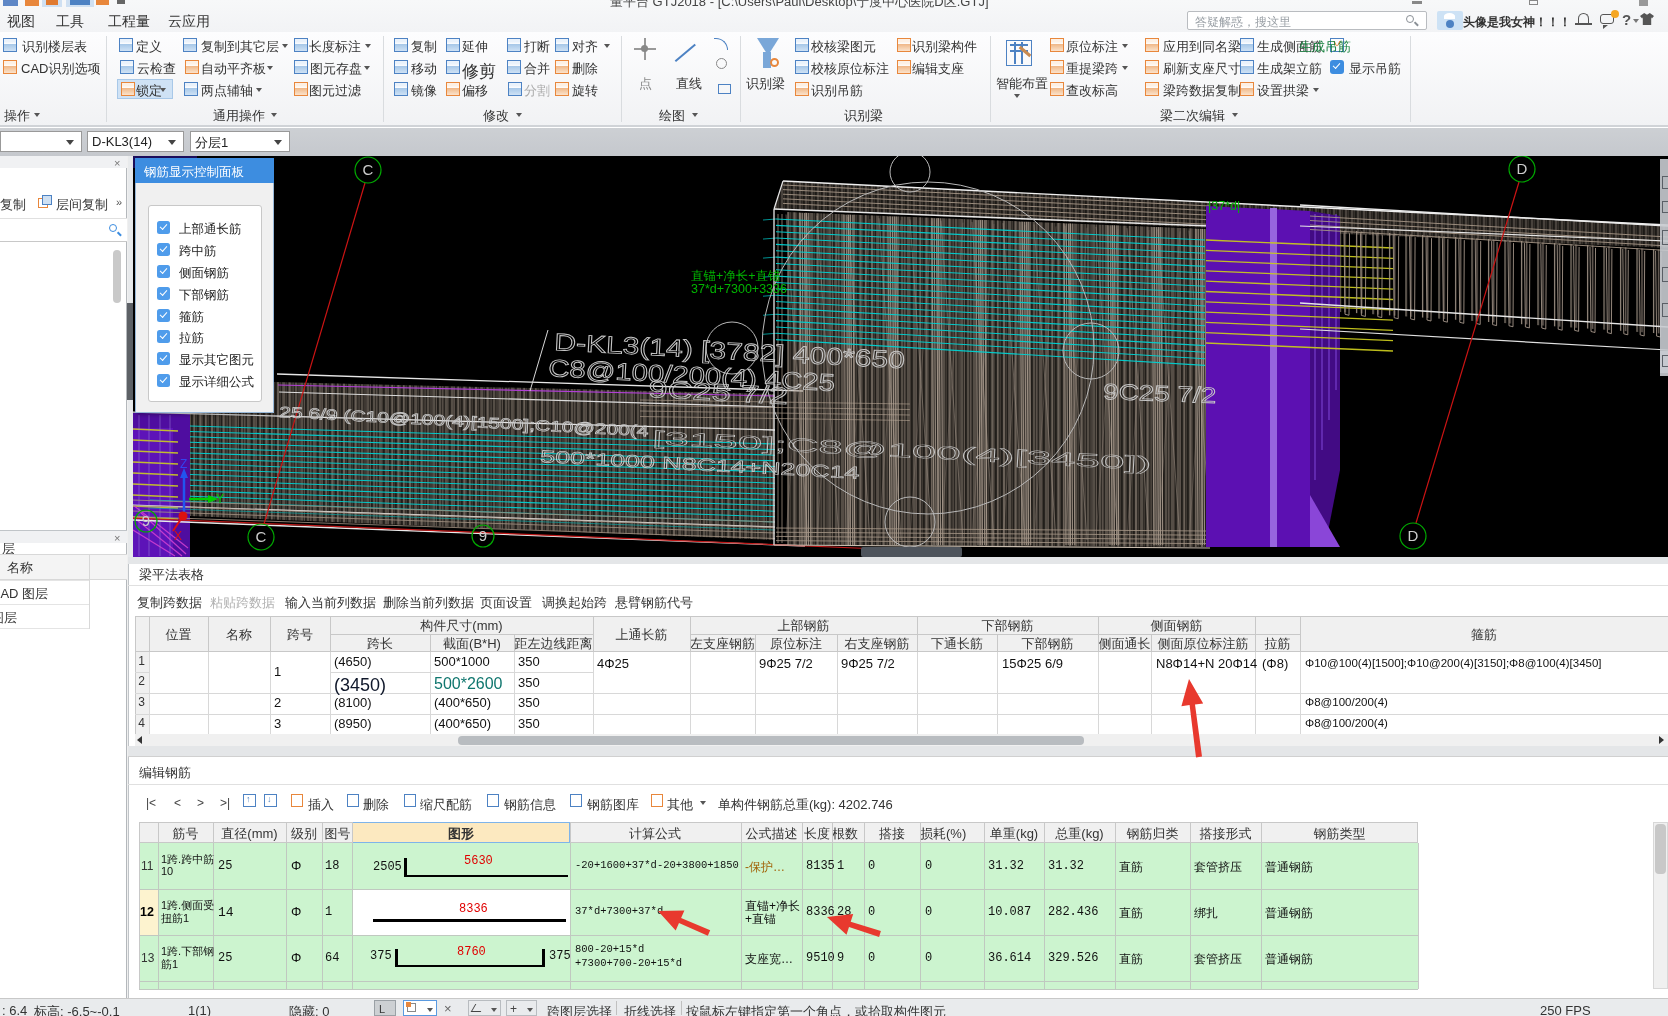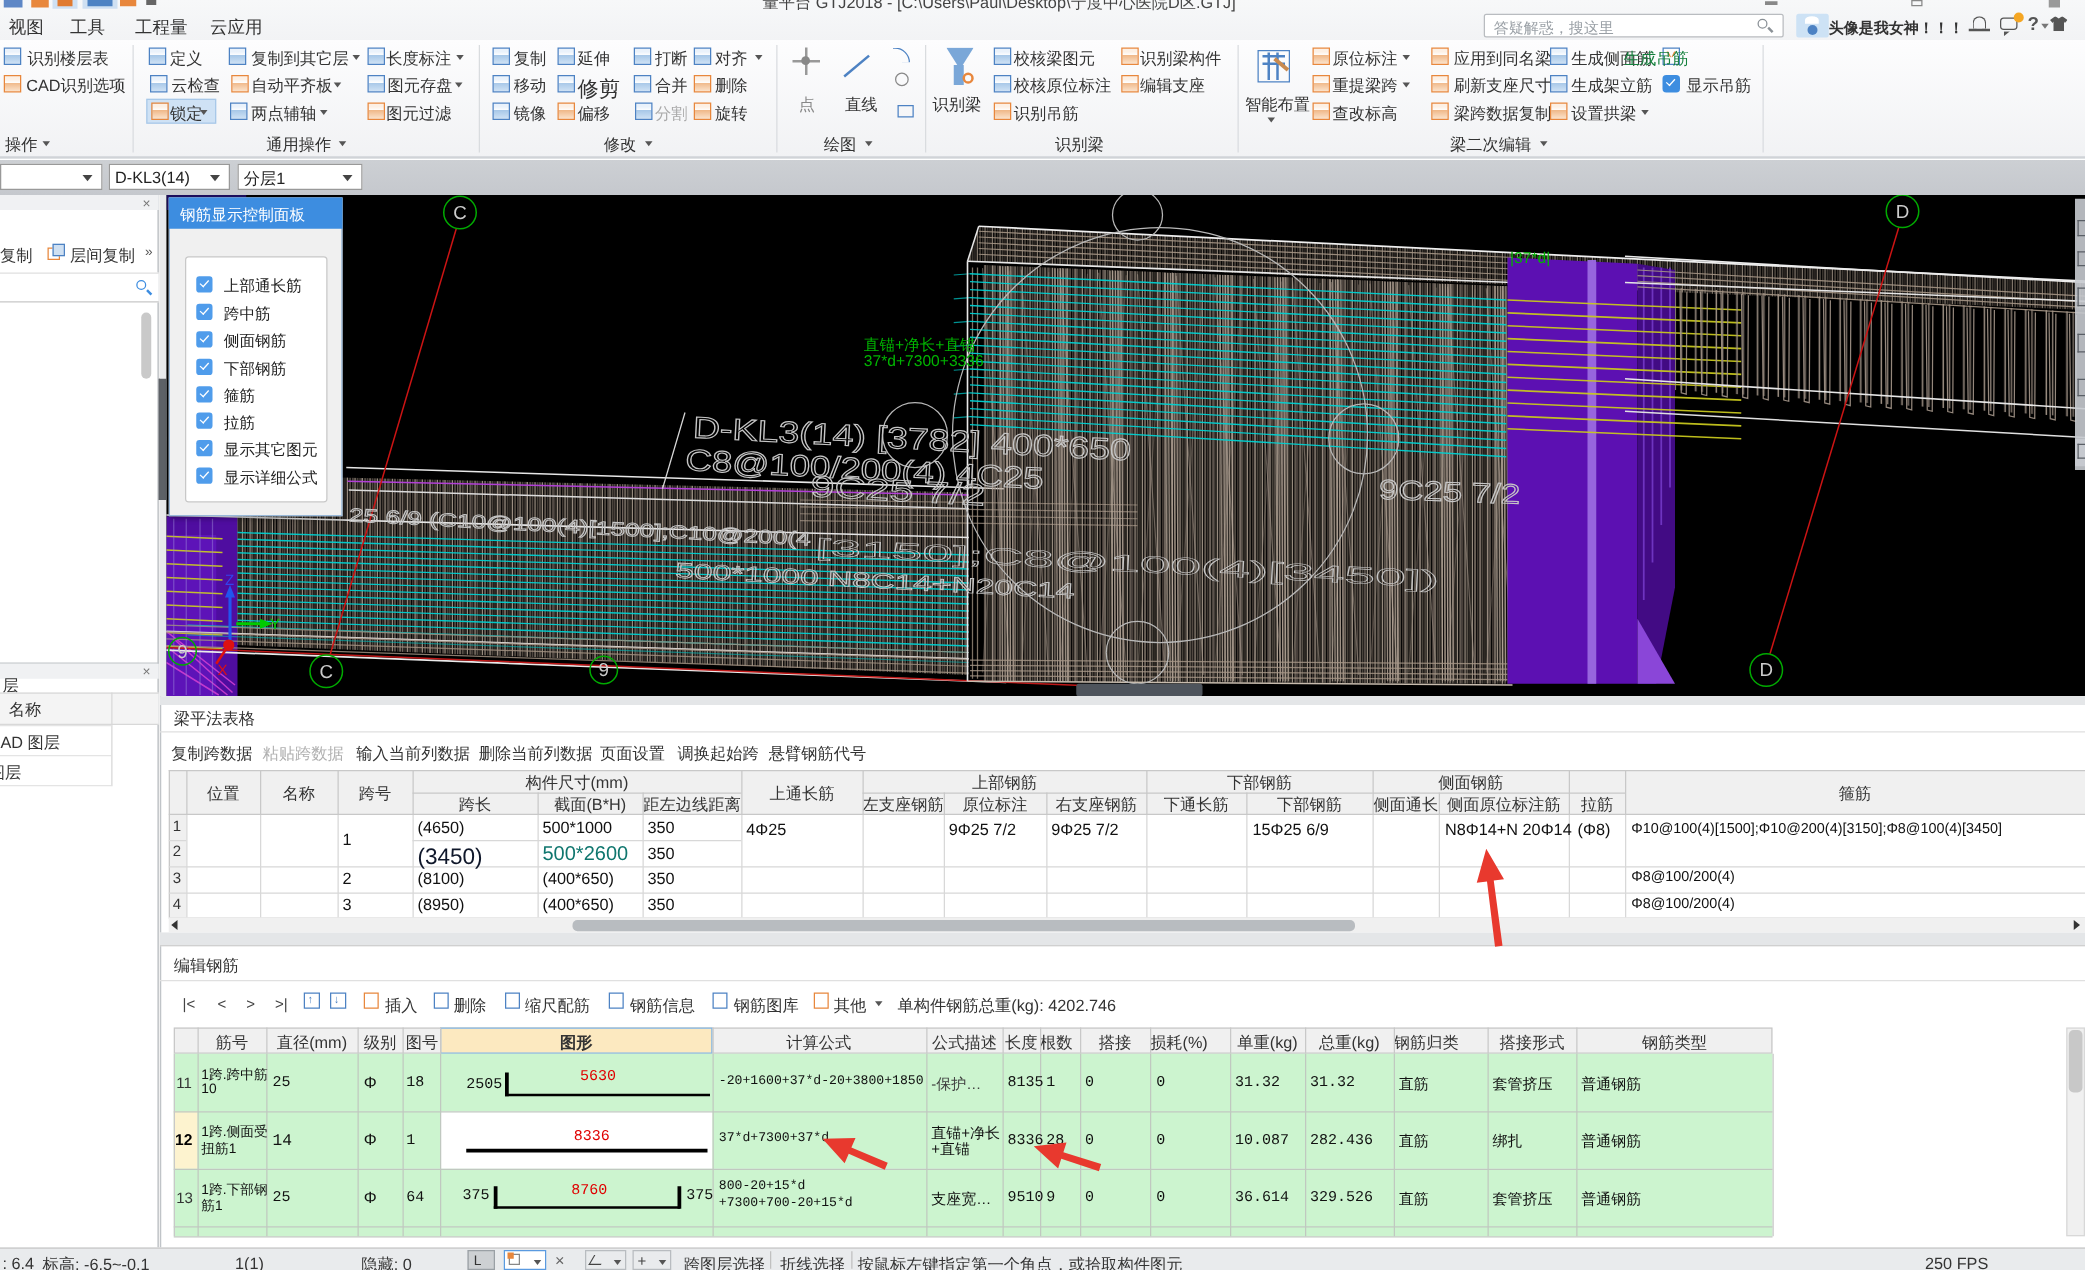--- a/index.html
+++ b/index.html
@@ -668,21 +668,21 @@
 <div class="cell" style="left:322px;top:825px;width:31px;text-align:center;font-size:13px;color:#333">图号</div>
 <div class="cell" style="left:352px;top:825px;width:218px;text-align:center;font-size:13px;color:#333">图形</div>
 <div class="cell" style="left:570px;top:825px;width:170px;text-align:center;font-size:13px;color:#333">计算公式</div>
 <div class="cell" style="left:741px;top:825px;width:61px;text-align:center;font-size:13px;color:#333">公式描述</div>
 <div class="cell" style="left:802px;top:825px;width:30px;text-align:center;font-size:13px;color:#333">长度</div>
 <div class="cell" style="left:832px;top:825px;width:32px;font-size:13px;color:#333">根数</div>
 <div class="cell" style="left:864px;top:825px;width:56px;text-align:center;font-size:13px;color:#333">搭接</div>
 <div class="cell" style="left:920px;top:825px;width:64px;font-size:13px;color:#333">损耗(%)</div>
 <div class="cell" style="left:984px;top:825px;width:60px;text-align:center;font-size:13px;color:#333">单重(kg)</div>
 <div class="cell" style="left:1044px;top:825px;width:71px;text-align:center;font-size:13px;color:#333">总重(kg)</div>
-<div class="cell" style="left:1115px;top:825px;width:75px;text-align:left;font-size:13px;color:#333">钢筋归类</div>
+<div class="cell" style="left:1115px;top:825px;width:75px;text-align:center;font-size:13px;color:#333">钢筋归类</div>
 <div class="cell" style="left:1190px;top:825px;width:71px;text-align:center;font-size:13px;color:#333">搭接形式</div>
 <div class="cell" style="left:1261px;top:825px;width:157px;text-align:center;font-size:13px;color:#333">钢筋类型</div>
 <div class="a" style="left:352px;top:822px;width:218px;height:21px;background:#fce9c0;border:1px solid #7eb4ea"></div>
 <div class="cell" style="left:352px;top:825px;width:218px;text-align:center;font-size:13px;color:#333;font-weight:bold">图形</div>
 <div class="vl" style="left:158px;top:822px;height:21px;background:#c8c8c8"></div>
 <div class="vl" style="left:213px;top:822px;height:21px;background:#c8c8c8"></div>
 <div class="vl" style="left:286px;top:822px;height:21px;background:#c8c8c8"></div>
 <div class="vl" style="left:322px;top:822px;height:21px;background:#c8c8c8"></div>
 <div class="vl" style="left:352px;top:822px;height:21px;background:#c8c8c8"></div>
 <div class="vl" style="left:570px;top:822px;height:21px;background:#c8c8c8"></div>
@@ -730,21 +730,21 @@
 <div class="tx" style="left:161px;top:852px;font-size:11px;color:#111">1跨.跨中筋</div>
 <div class="tx" style="left:161px;top:865px;font-size:11px;color:#111">10</div>
 <div class="tx mono" style="left:218px;top:859px;font-size:12px;color:#111">25</div>
 <div class="tx" style="left:291px;top:858px;font-size:13px;color:#111">Φ</div>
 <div class="tx mono" style="left:325px;top:859px;font-size:12px;color:#111">18</div>
 <div class="a" style="left:404px;top:858px;width:2.5px;height:19px;background:#000"></div>
 <div class="a" style="left:404px;top:874.5px;width:164px;height:2.5px;background:#000"></div>
 <div class="tx mono" style="left:373px;top:860px;font-size:12px;color:#111">2505</div>
 <div class="tx mono" style="left:464px;top:854px;font-size:12px;color:#e00000">5630</div>
 <div class="tx mono" style="left:575px;top:859px;font-size:10.5px;color:#111">-20+1600+37*d-20+3800+1850</div>
-<div class="tx" style="left:745px;top:859px;font-size:12px;color:#404040">-保护…</div>
+<div class="tx" style="left:745px;top:859px;font-size:12px;color:#a16207">-保护…</div>
 <div class="tx mono" style="left:806px;top:859px;font-size:12px;color:#111">8135</div>
 <div class="tx mono" style="left:837px;top:859px;font-size:12px;color:#111">1</div>
 <div class="tx mono" style="left:868px;top:859px;font-size:12px;color:#111">0</div>
 <div class="tx mono" style="left:925px;top:859px;font-size:12px;color:#111">0</div>
 <div class="tx mono" style="left:988px;top:859px;font-size:12px;color:#111">31.32</div>
 <div class="tx mono" style="left:1048px;top:859px;font-size:12px;color:#111">31.32</div>
 <div class="tx" style="left:1119px;top:859px;font-size:12px;color:#111">直筋</div>
 <div class="tx" style="left:1194px;top:859px;font-size:12px;color:#111">套管挤压</div>
 <div class="tx" style="left:1265px;top:859px;font-size:12px;color:#111">普通钢筋</div>
 <div class="tx" style="left:161px;top:898px;font-size:11px;color:#111">1跨.侧面受</div>

